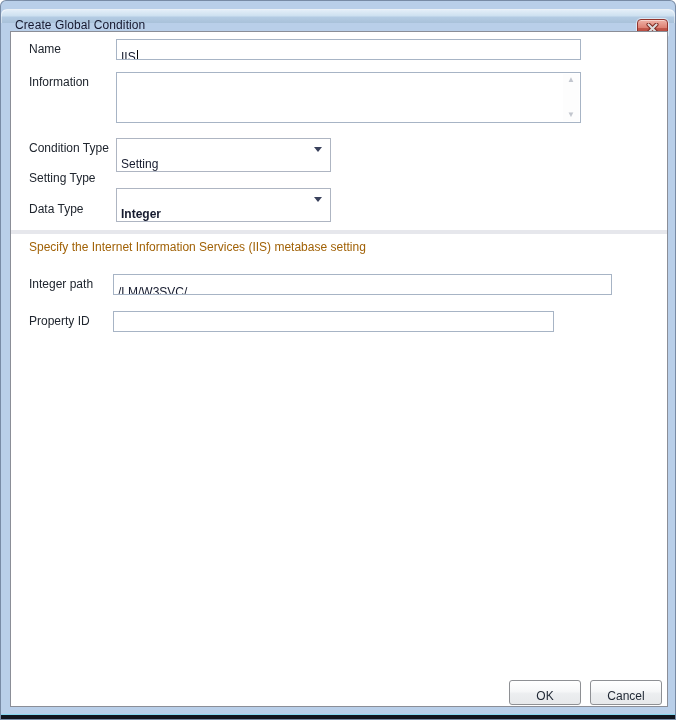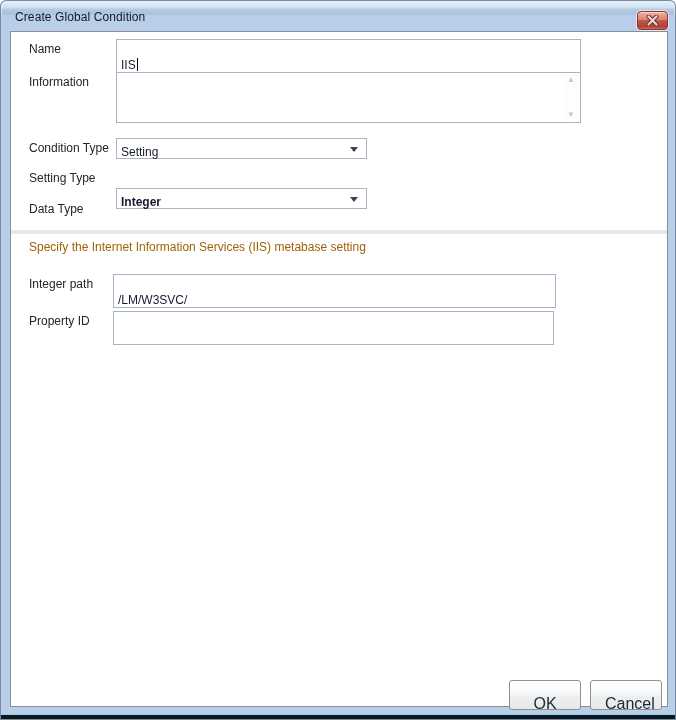--- a/index.html
+++ b/index.html
@@ -12,21 +12,21 @@
     background: #b9cfe9;
     border: 1px solid #38486180;
     border-radius: 6px 6px 0 0;
     overflow: hidden;
     font-size: 12px;
     color: #1d2433;
   }
 
   
   .titlebar {
-    position: absolute; left: 0; top: 0; right: 0; height: 14px;
+    position: absolute; left: 0; top: 8px; right: 0; height: 14px;
     background: linear-gradient(180deg, #e3eef8 0%, #cde0f0 45%, #b3cbe3 55%, #a9c2da 100%);
     border-radius: 6px 6px 0 0;
     border-top: 1px solid rgba(255,255,255,0.75);
     box-shadow: inset 1px 0 0 rgba(255,255,255,0.45), inset -1px 0 0 rgba(255,255,255,0.45);
   }
   .title-text {
     position: absolute; left: 14px; top: 0; line-height: 30px;
     color: #15172d; letter-spacing: 0.1px;
   }
   .close-btn {
@@ -49,43 +49,43 @@
   
 
   .field-label {
     position: absolute; left: 18px; height: 21px; line-height: 21px;
     color: #20262f; white-space: nowrap;
   }
 
   .textbox {
     position: absolute; background: #fff;
     border: 1px solid #a7b4c5;
-    line-height: 19px; padding: 16px 4px;
+    line-height: 19px; padding: 8px 4px;
     color: #151a2e; white-space: pre; overflow: hidden;
   }
   .caret {
     display: inline-block; width: 1px; height: 13px;
     background: #000; vertical-align: -2px; margin-left: 1px;
   }
 
   .desc-box {
     position: absolute; background: #fff; border: 1px solid #a7b4c5;
   }
   .desc-scrollbar {
     position: absolute; top: 1px; right: 1px; bottom: 1px; width: 16px;
     display: flex; flex-direction: column; justify-content: space-between;
     align-items: center; padding: 2px 0;
     background: #fdfdfd;
   }
   .scroll-arrow { font-size: 8px; color: #c2c6cе; color: #c2c6ce; line-height: 8px; }
 
   .dropdown {
-    position: absolute; width: 251px; height: 21px;
+    position: absolute; width: 215px; height: 21px;
     background: #fff; border: 1px solid #aeb5c2;
-    line-height: 19px; padding: 4px 4px; color: #151a2e;
+    line-height: 19px; padding: 16px 4px; color: #151a2e;
   }
   .dd-arrow {
     position: absolute; right: 8px; top: 8px;
     width: 0; height: 0;
     border-left: 4px solid transparent;
     border-right: 4px solid transparent;
     border-top: 5px solid #39415c;
   }
 
   .divider {
@@ -97,22 +97,22 @@
     position: absolute; left: 18px; top: 208px;
     color: #a16207;
   }
 
   
   .btn {
     position: absolute; top: 648px; width: 72px; height: 25px;
     border: 1px solid #8e9094; border-radius: 3px;
     background: linear-gradient(180deg, #ffffff 0%, #f6f7f8 45%, #eceef0 55%, #e7e9eb 100%);
     font-family: "Liberation Sans", "DejaVu Sans", sans-serif;
-    font-size: 16px; color: #1f2733;
-    padding: 14px; cursor: default;
+    font-size: 12px; color: #1f2733;
+    padding: 8px; cursor: default;
   }
   .btn-ok { left: 498px; }
   .btn-cancel { left: 579px; }
 
   
   .bottom-edge {
     position: absolute; left: 0; right: 0; bottom: 0; height: 5px;
     background: #10151f;
     border-top: 1px solid #86d7ef;
   }
@@ -162,21 +162,21 @@
     <div class="dropdown" style="left:105px; top:156px;font-weight:bold;">
       <span>Integer</span>
       <span class="dd-arrow"></span>
     </div>
 
     <div class="divider"></div>
 
     <span class="section-heading">Specify the Internet Information Services (IIS) metabase setting</span>
 
     <span class="field-label" style="top:242px;">Integer path</span>
-    <div class="textbox" style="left:102px; top:242px; width:443px; height:21px;"><span>/LM/W3SVC/</span></div>
+    <div class="textbox" style="left:102px; top:242px; width:499px; height:21px;"><span>/LM/W3SVC/</span></div>
 
     <span class="field-label" style="top:279px;">Property ID</span>
     <div class="textbox" style="left:102px; top:279px; width:441px; height:21px;"><span></span></div>
 
     <button class="btn btn-ok">OK</button>
     <button class="btn btn-cancel">Cancel</button>
   </div>
 
   <div class="bottom-edge"></div>
 </div>

